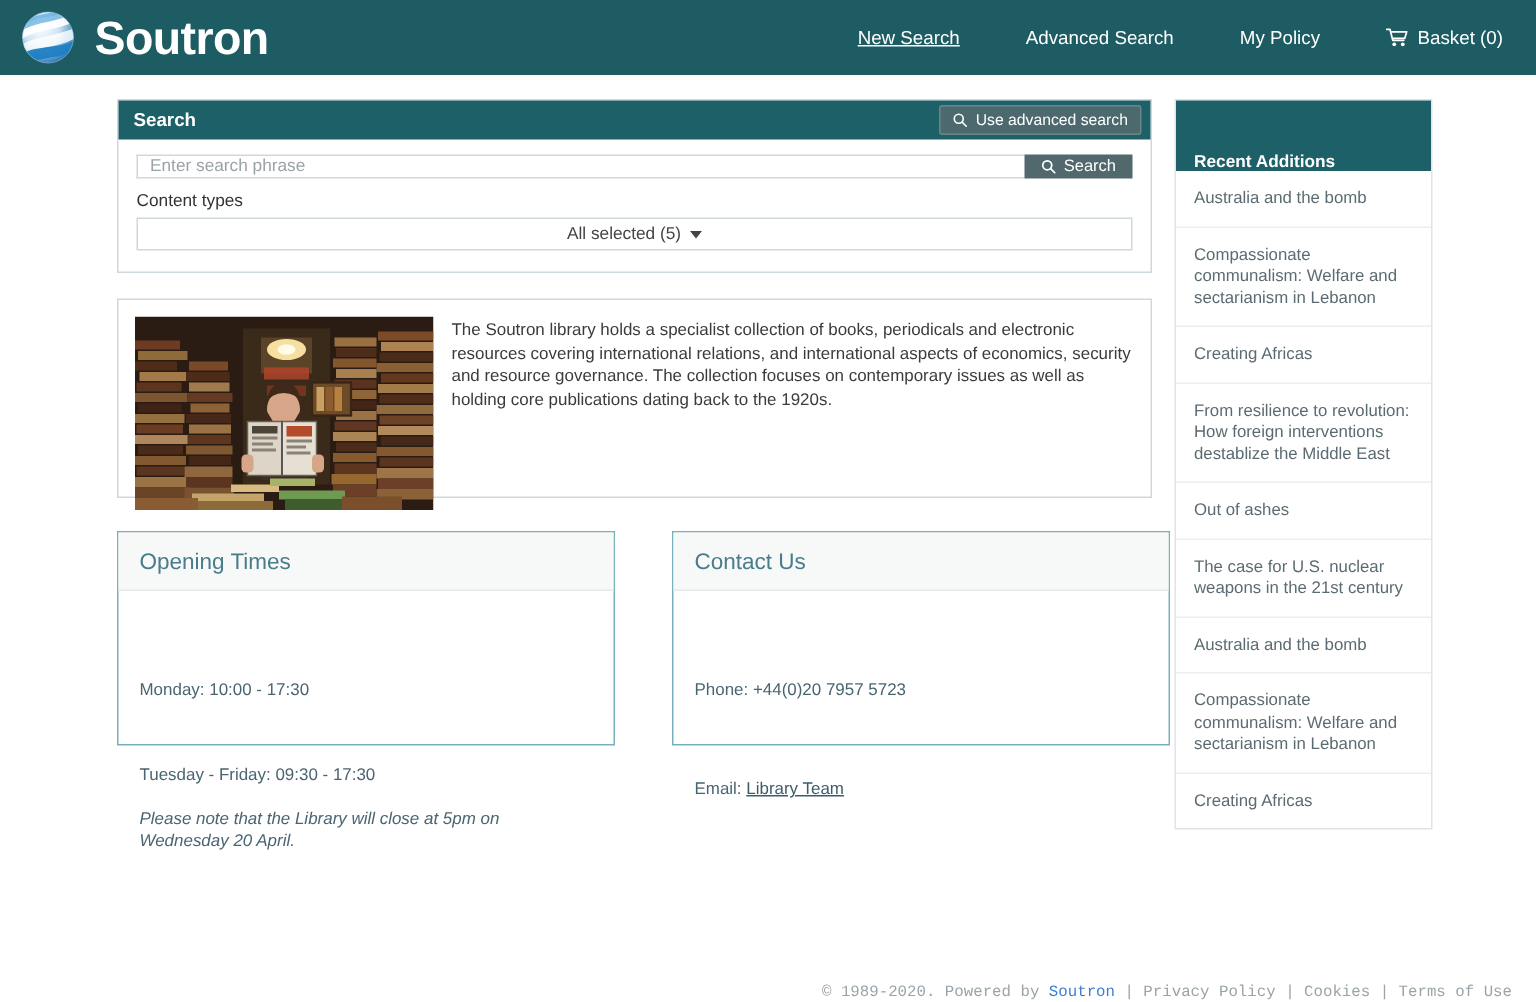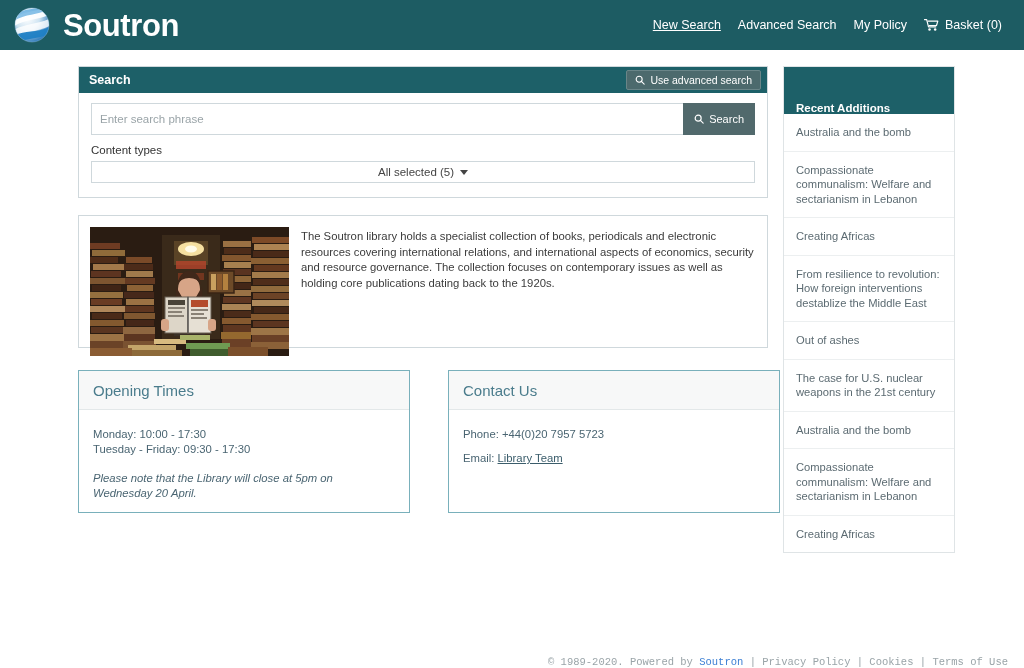--- a/index.html
+++ b/index.html
@@ -22,21 +22,21 @@
   }
   .brand { display: flex; align-items: center; gap: 9px; }
   .brand-logo { width: 44px; height: 44px; display: block; flex: 0 0 auto; }
   .brand-name {
     color: #ffffff;
     font-size: 31px;
     font-weight: bold;
     letter-spacing: -0.4px;
     line-height: 1;
   }
-  .mainnav { display: flex; align-items: center; gap: 17px; }
+  .mainnav { display: flex; align-items: center; gap: 44px; }
   .navlink {
     color: #ffffff;
     font-size: 12.5px;
     text-decoration: none;
     cursor: pointer;
     white-space: nowrap;
   }
   .navlink.active { text-decoration: underline; }
   .navbasket { display: flex; align-items: center; gap: 6px; }
   .cart-icon { width: 15px; height: 14px; display: block; }
@@ -76,21 +76,21 @@
     color: #ffffff;
     font-size: 10.5px;
     padding: 3px 8px;
     display: flex;
     align-items: center;
     gap: 5px;
     cursor: pointer;
     border-radius: 2px;
   }
   .search-body { padding: 10px 12px 14px 12px; }
-  .search-row { display: flex; height: 32px; }
+  .search-row { display: flex; height: 16px; }
   .search-input {
     flex: 1;
     border: 1px solid #cfd8dc;
     border-right: none;
     padding: 0 8px;
     font-size: 11.5px;
     color: #333;
     font-family: "Liberation Sans", sans-serif;
     outline: none;
     min-width: 0;
@@ -180,21 +180,21 @@
   .card-title {
     font-size: 15px;
     color: #4a7c8c;
   }
   .card-body {
     padding: 17px 14px 0 14px;
     font-size: 11.3px;
     color: #4a6572;
     line-height: 15px;
   }
-  .card-line { display: block; }
+  .card-line { display: block; margin-top: 42px; }
   .card-note {
     font-style: italic;
     margin-top: 14px;
     color: #4a6572;
     font-size: 11.3px;
   }
   .card-gap { height: 9px; }
   .card-link {
     color: #3b5d6b;
     text-decoration: underline;

